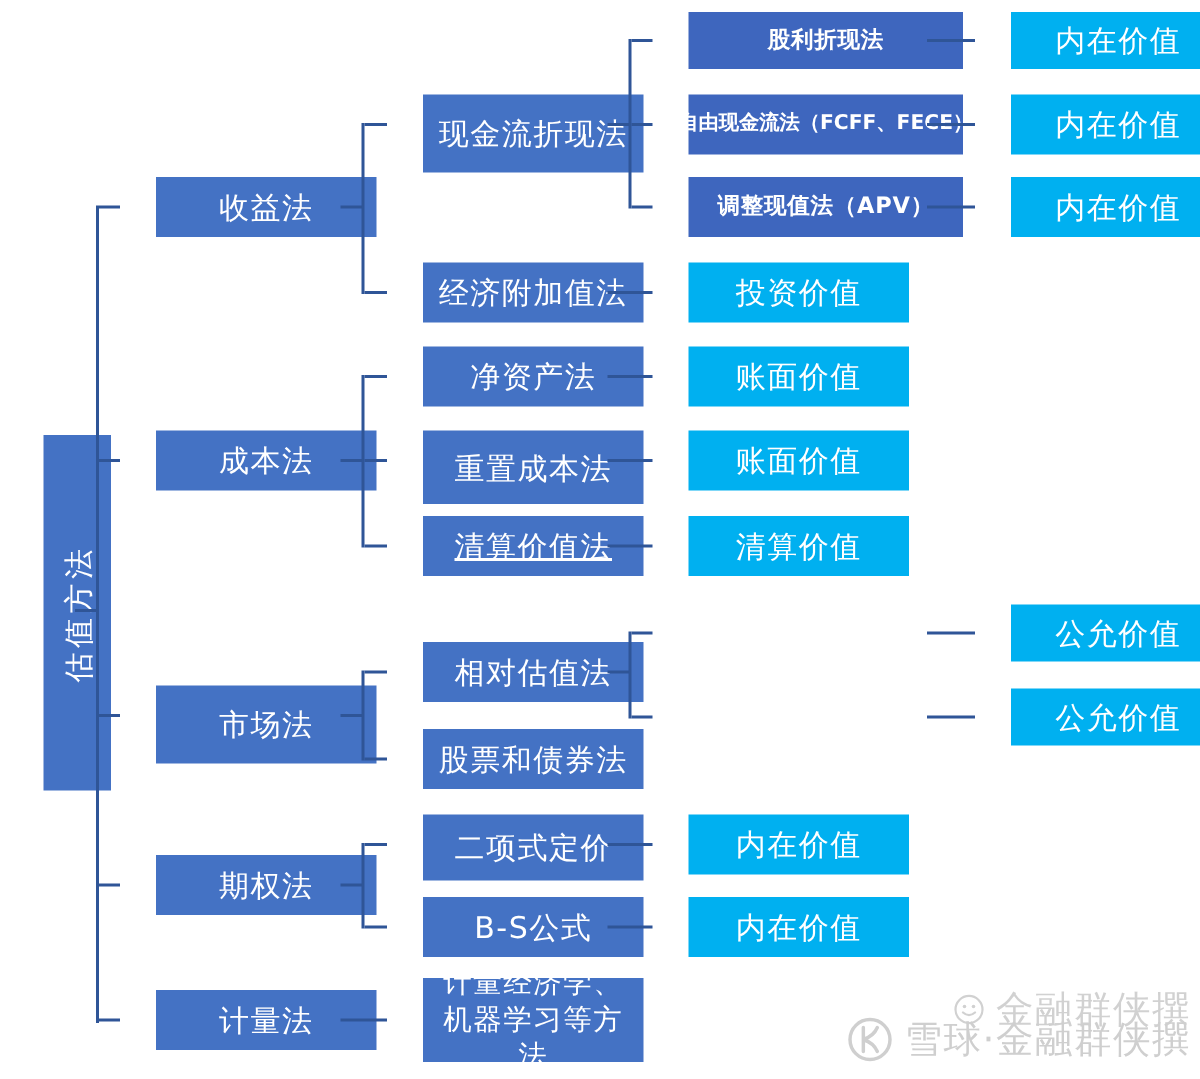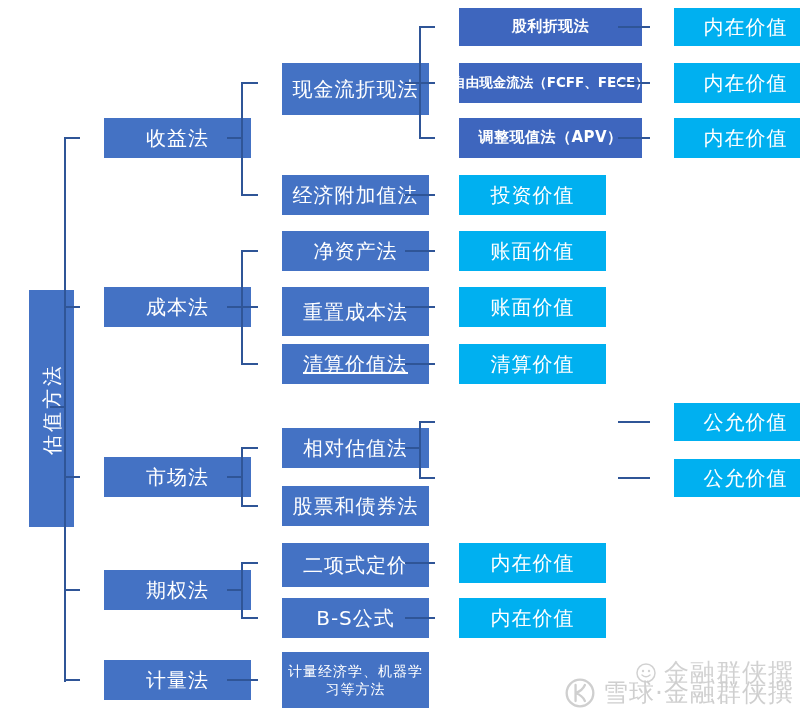--- a/index.html
+++ b/index.html
@@ -11,21 +11,21 @@
   .box {
     position:absolute; display:flex; align-items:center; justify-content:center;
     text-align:center; color:var(--box-text,#fff); box-sizing:border-box;
     line-height:1.3;
     margin-left:24px;
   }
   .blue   { background:var(--box-blue,#4472C4); }
   .blued  { background:var(--box-blue-dark,#3E66BE); }
   .cyan   { background:var(--box-cyan,#00B0F0); }
   .t-lg { font-size:20px; font-weight:400; letter-spacing:1px; }
-  .t-md { font-size:14px; font-weight:400; letter-spacing:1px; padding:2px 6px; }
+  .t-md { font-size:19px; font-weight:400; letter-spacing:1px; padding:2px 6px; }
   .t-sm { font-size:15px; font-weight:700; letter-spacing:0.5px; padding:2px 6px; }
   .t-xs { font-size:13.5px; font-weight:700; white-space:nowrap; }
   .vtext {
     transform:rotate(-90deg); white-space:nowrap;
     font-size:20px; letter-spacing:3px; color:var(--box-text,#fff);
   }
   .h, .v { position:absolute; background:var(--connector,#2F5597); }
   .wm {
     position:absolute; display:flex; align-items:center; gap:7px;
     color:var(--watermark,#CFCFCF);
@@ -53,21 +53,21 @@
   <div class="h" style="left:66px;top:476px;width:14px;height:2px;"></div>
   <div class="h" style="left:66px;top:589px;width:14px;height:2px;"></div>
   <div class="h" style="left:66px;top:679px;width:14px;height:2px;"></div>
 
   <div class="box blue t-lg" style="left:80px;top:118px;width:147px;height:40px;">
     <span>收益法</span>
   </div>
   <div class="box blue t-lg" style="left:80px;top:287px;width:147px;height:40px;">
     <span>成本法</span>
   </div>
-  <div class="box blue t-lg" style="left:80px;top:457px;width:147px;height:40px;">
+  <div class="box blue t-lg" style="left:80px;top:457px;width:147px;height:52px;">
     <span>市场法</span>
   </div>
   <div class="box blue t-lg" style="left:80px;top:570px;width:147px;height:40px;">
     <span>期权法</span>
   </div>
   <div class="box blue t-lg" style="left:80px;top:660px;width:147px;height:40px;">
     <span>计量法</span>
   </div>
 
   <div class="h" style="left:227px;top:137px;width:15px;height:2px;"></div>

